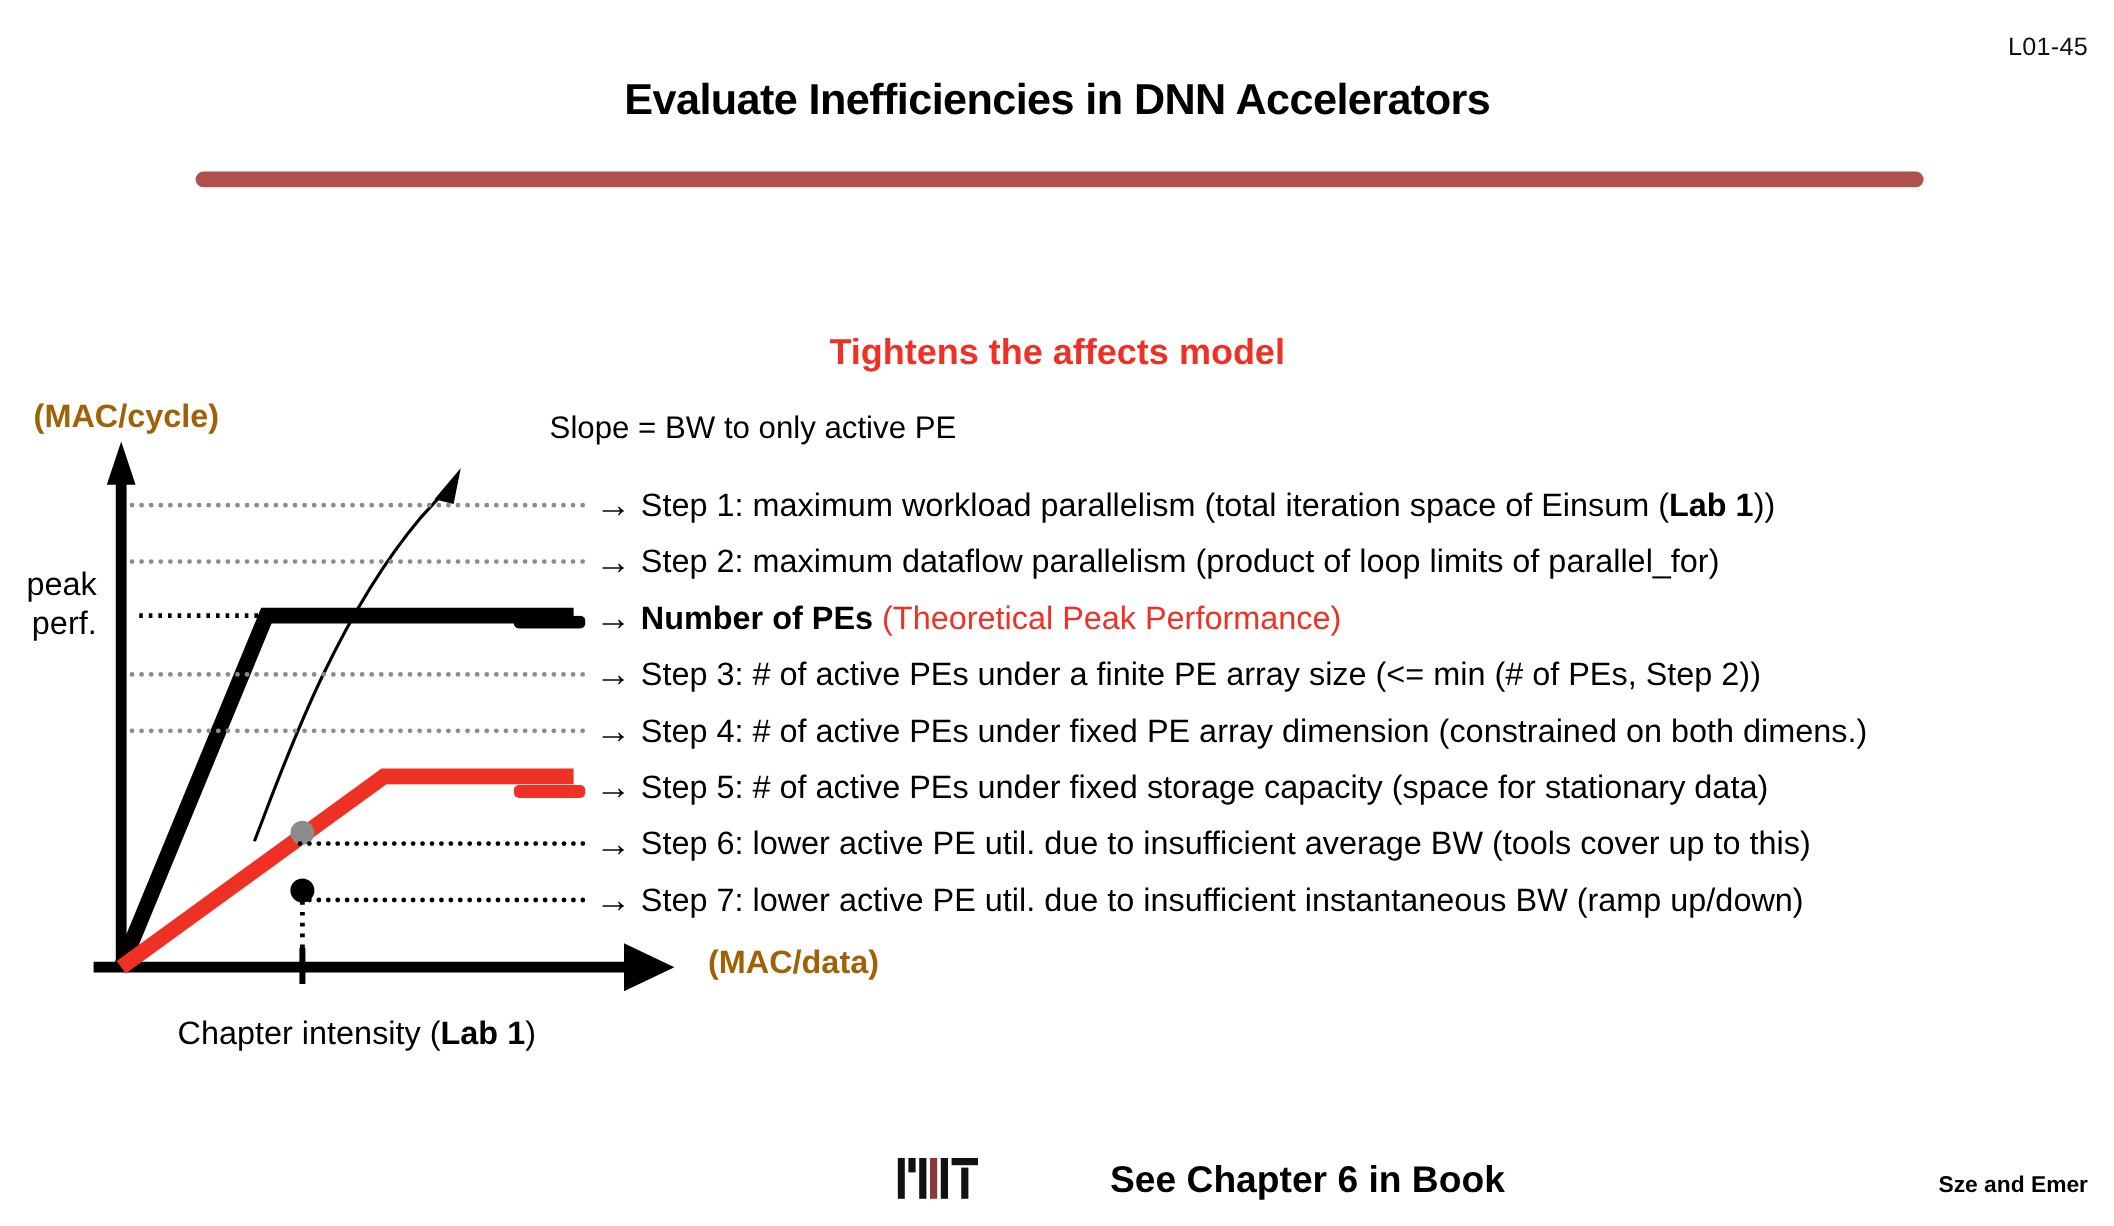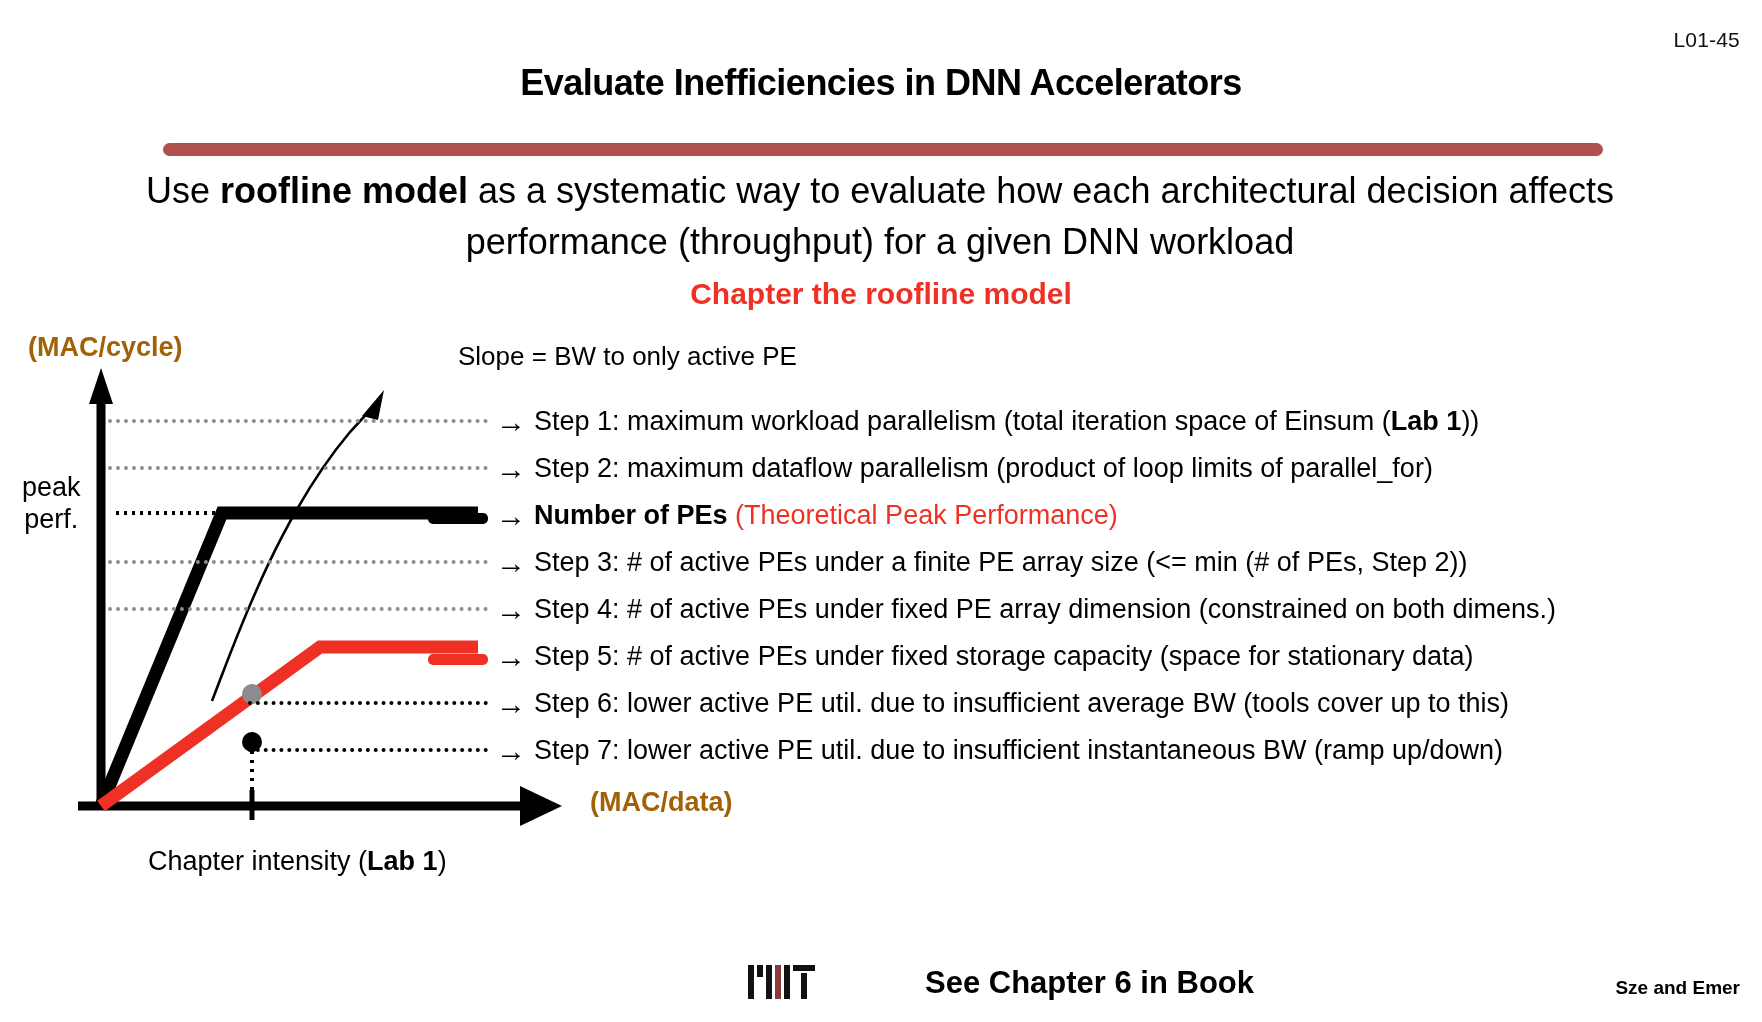--- a/index.html
+++ b/index.html
@@ -97,21 +97,21 @@
   #y-axis-label { left: 28px; top: 332px; }
   #x-axis-label { left: 590px; top: 787px; }
 
   #peak-perf-label {
     position: absolute;
     left: 22px;
     top: 472px;
     font-size: 27px;
     line-height: 1.18;
     color: #000;
-    text-align: center;
+    text-align: right;
   }
 
   #compute-intensity-label {
     position: absolute;
     left: 148px;
     top: 846px;
     font-size: 27px;
     color: #000;
     white-space: nowrap;
   }
@@ -200,23 +200,22 @@
 </head>
 <body>
 
 <div class="slide">
 
   <div id="slide-number">L01-45</div>
 
   <div id="page-title">Evaluate Inefficiencies in DNN Accelerators</div>
   <div id="title-rule"></div>
 
-  <div id="subtitle"><span>Use </span><b>roofline model</b><span> as a systematic way to evaluate how each architectural decision affects performance (throughput) for a given DNN workload</span></div>
-
-  <div id="red-subtitle">Chapter the roofline model</div>
+
+  <div id="red-subtitle">Tightens the affects model</div>
 
   <div id="plot-area">
     <svg id="plot-svg" width="620" height="560" viewBox="0 0 620 560">
 
       <g>
         <line x1="101" y1="75" x2="101" y2="488" stroke="#000" stroke-width="9"></line>
         <polygon points="101,48 89,84 113,84" fill="#000"></polygon>
       </g>
 
       <g>

